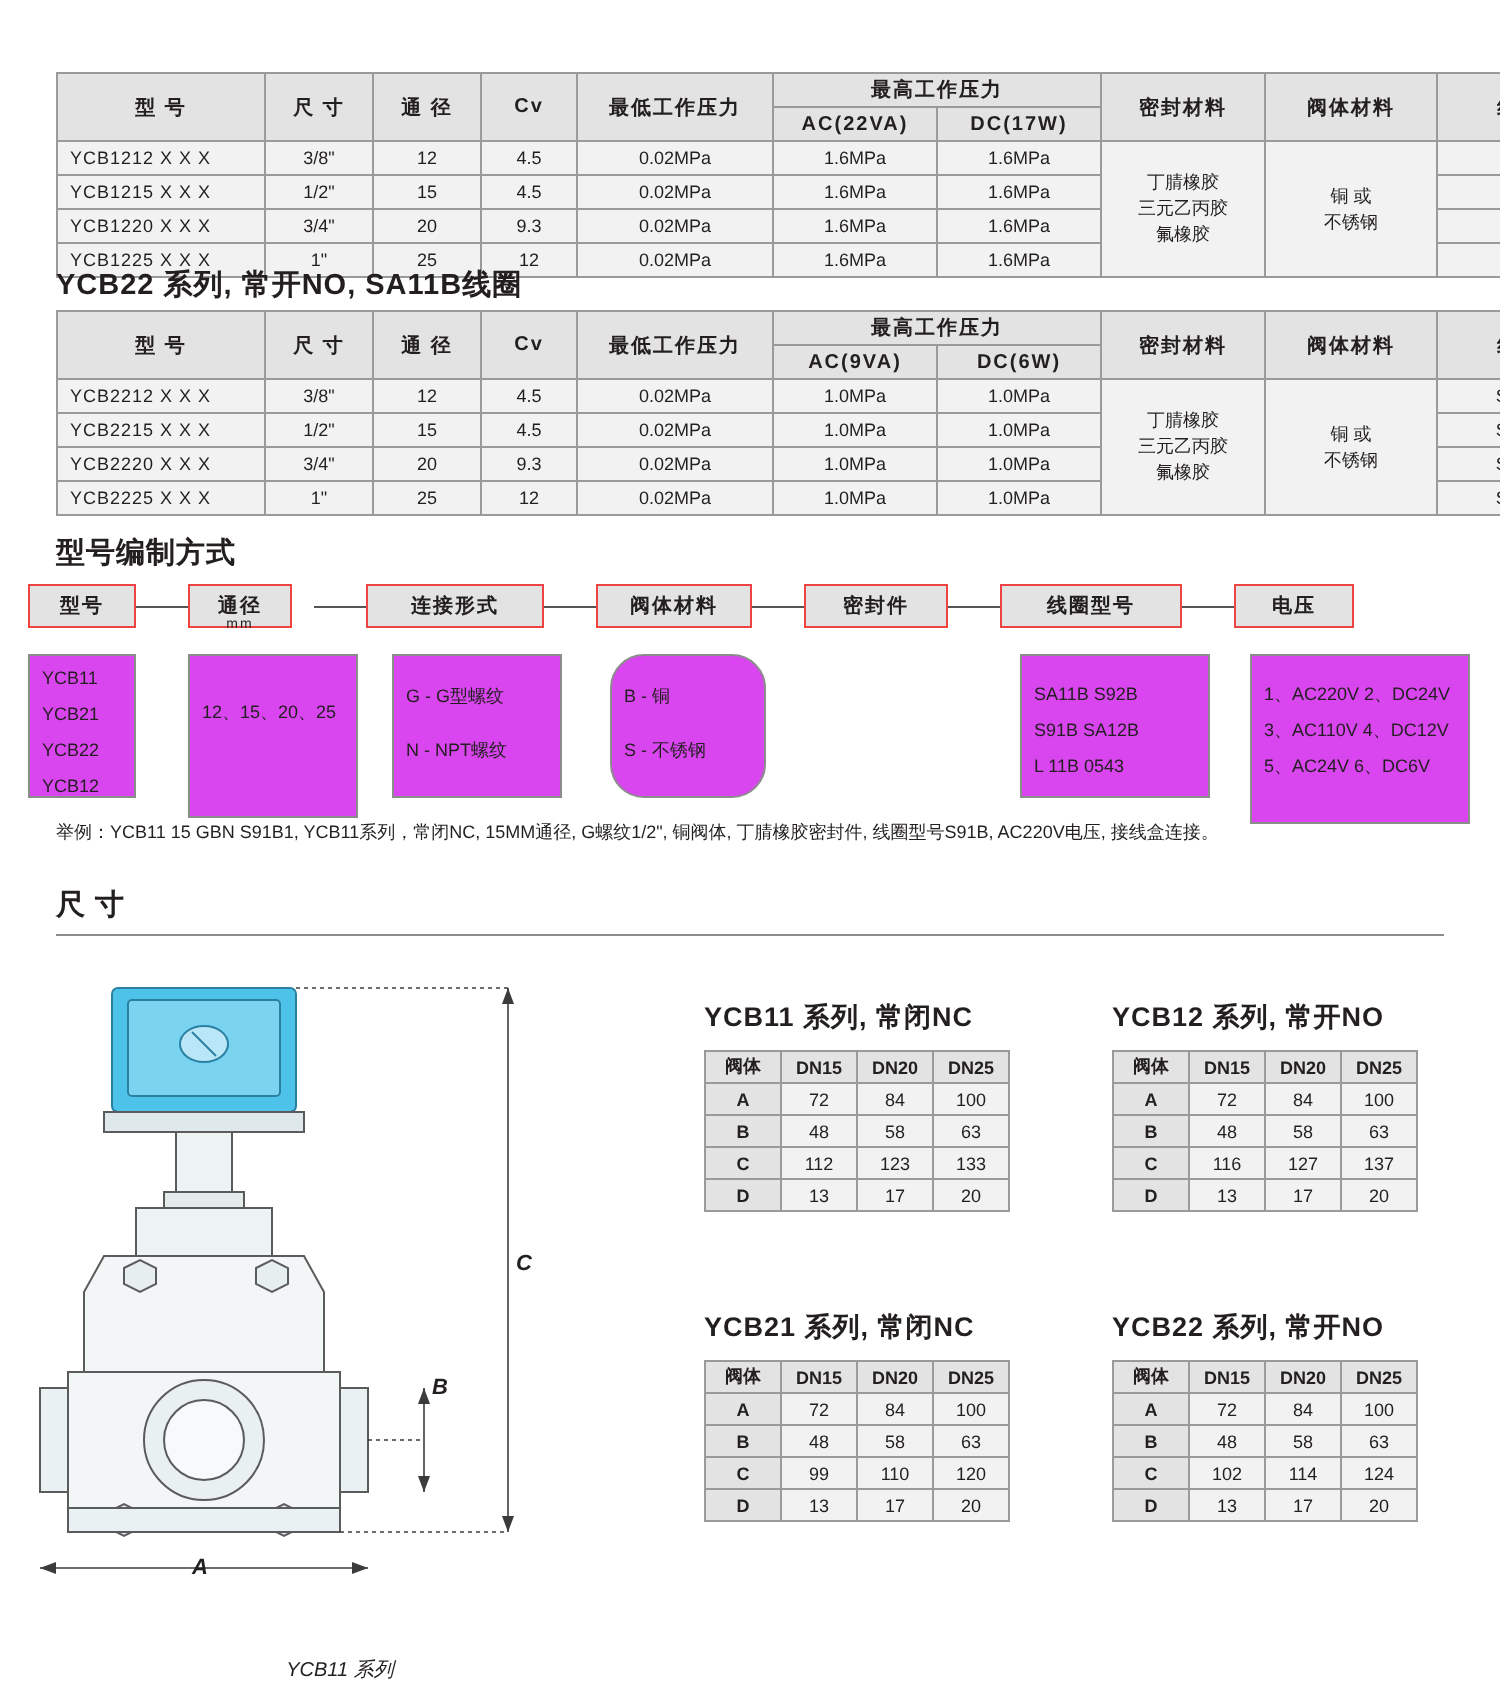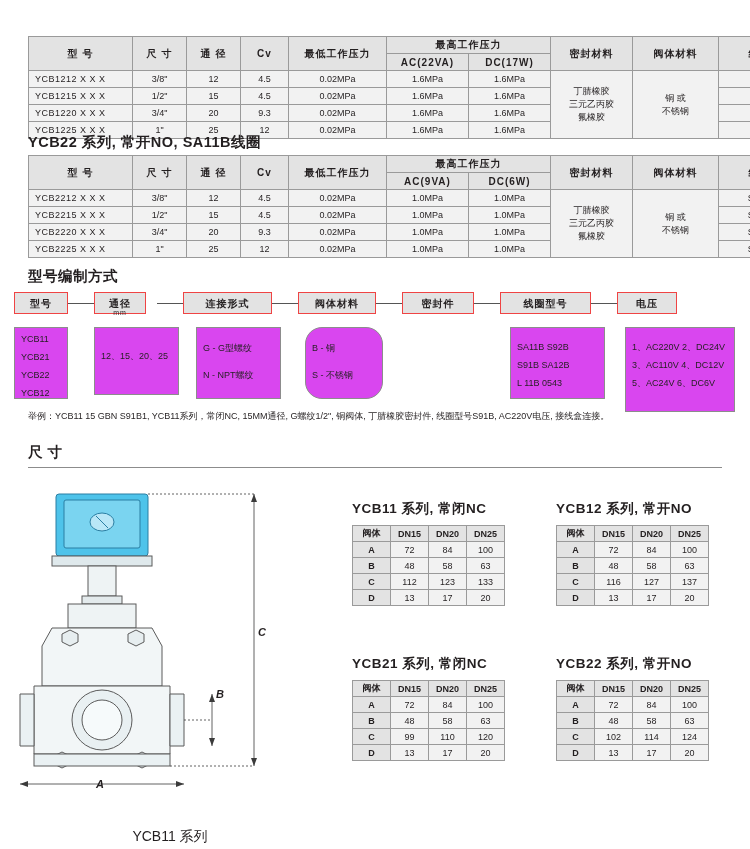--- a/index.html
+++ b/index.html
@@ -50,21 +50,21 @@
     border-collapse:collapse;font-size:9px;table-layout:fixed;width:152px;
   }
   table.dim td{
     border:1px solid #9a9a9a;text-align:center;height:15px;padding:0;
     background:#f2f2f2;color:#231f20;
   }
   table.dim thead td{background:#e3e3e3;font-weight:bold;}
   table.dim td.rowlab{background:#e3e3e3;font-weight:bold;width:28px;}
   .dimtitle{font-size:13.5px;font-weight:bold;letter-spacing:0.5px;}
 
-  .cap{font-size:14px;text-align:center;}
+  .cap{font-size:10px;text-align:center;font-style:italic;}
 
   
   .abs{position:absolute;}
 </style>
 </head>
 <body>
 
 <div class="page">
 
 
@@ -266,21 +266,21 @@
     <div class="codehdr abs" style="left:500px;top:292px;width:91px;">线圈型号</div>
     <div class="codehdr abs" style="left:617px;top:292px;width:60px;">电压</div>
 
     <div class="codebox abs" style="left:14px;top:327px;width:54px;height:72px;">
       <div class="celltext">YCB11</div>
       <div class="celltext" style="padding-top:0">YCB21</div>
       <div class="celltext" style="padding-top:0">YCB22</div>
       <div class="celltext" style="padding-top:0">YCB12</div>
     </div>
 
-    <div class="codebox abs" style="left:94px;top:327px;width:85px;height:68px;">
+    <div class="codebox abs" style="left:94px;top:327px;width:85px;height:82px;">
       <div class="celltext" style="padding-top:22px;">12、15、20、25</div>
     </div>
 
     <div class="codebox abs" style="left:196px;top:327px;width:85px;height:72px;">
       <div class="celltext" style="padding-top:14px;">G - G型螺纹</div>
       <div class="celltext" style="padding-top:9px;">N - NPT螺纹</div>
     </div>
 
     <div class="codebox abs" style="left:305px;top:327px;width:78px;height:72px;border-radius:17px;">
       <div class="celltext" style="padding-top:14px;">B - 铜</div>

